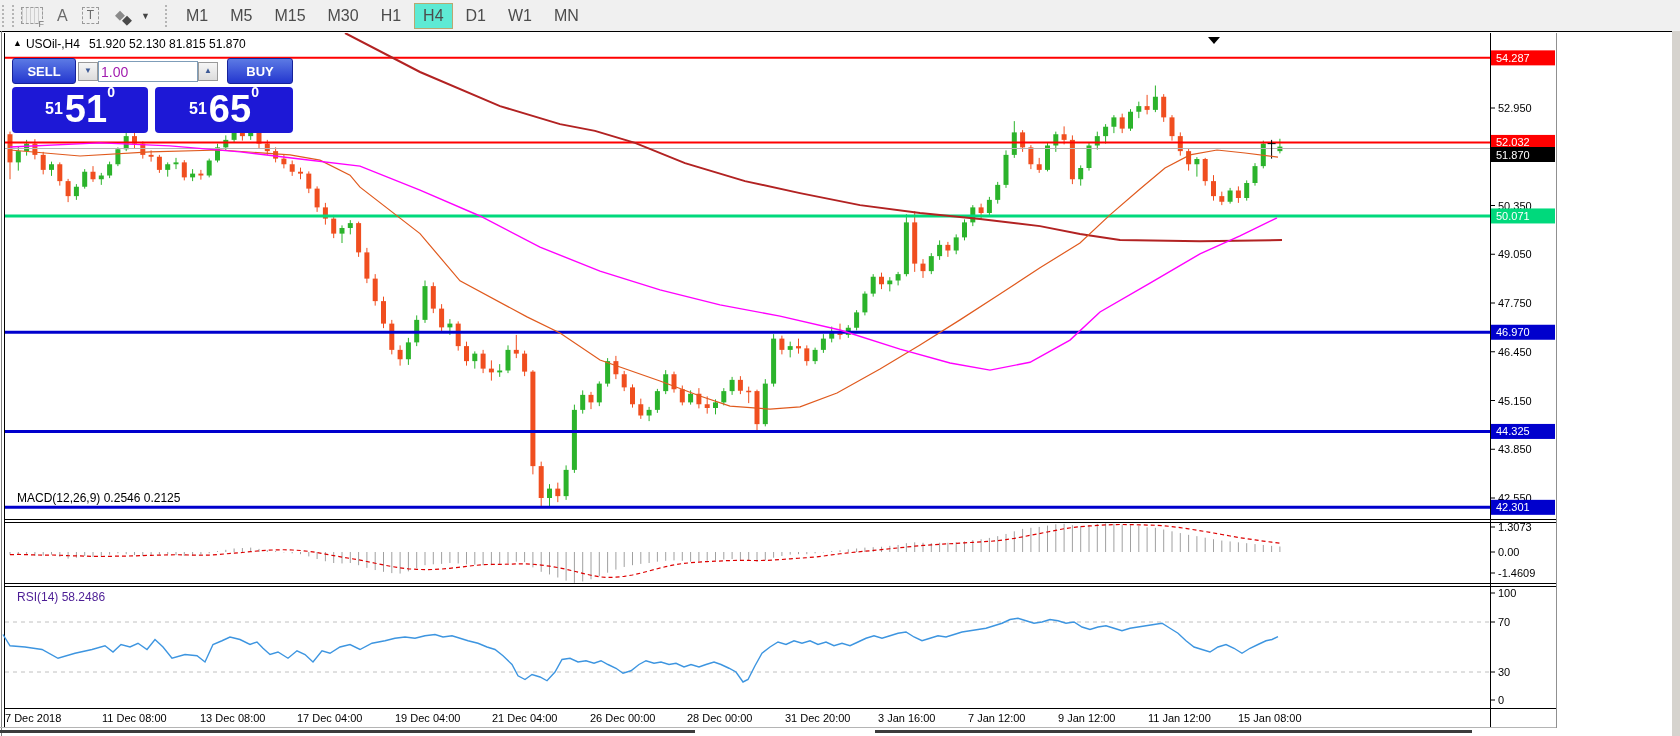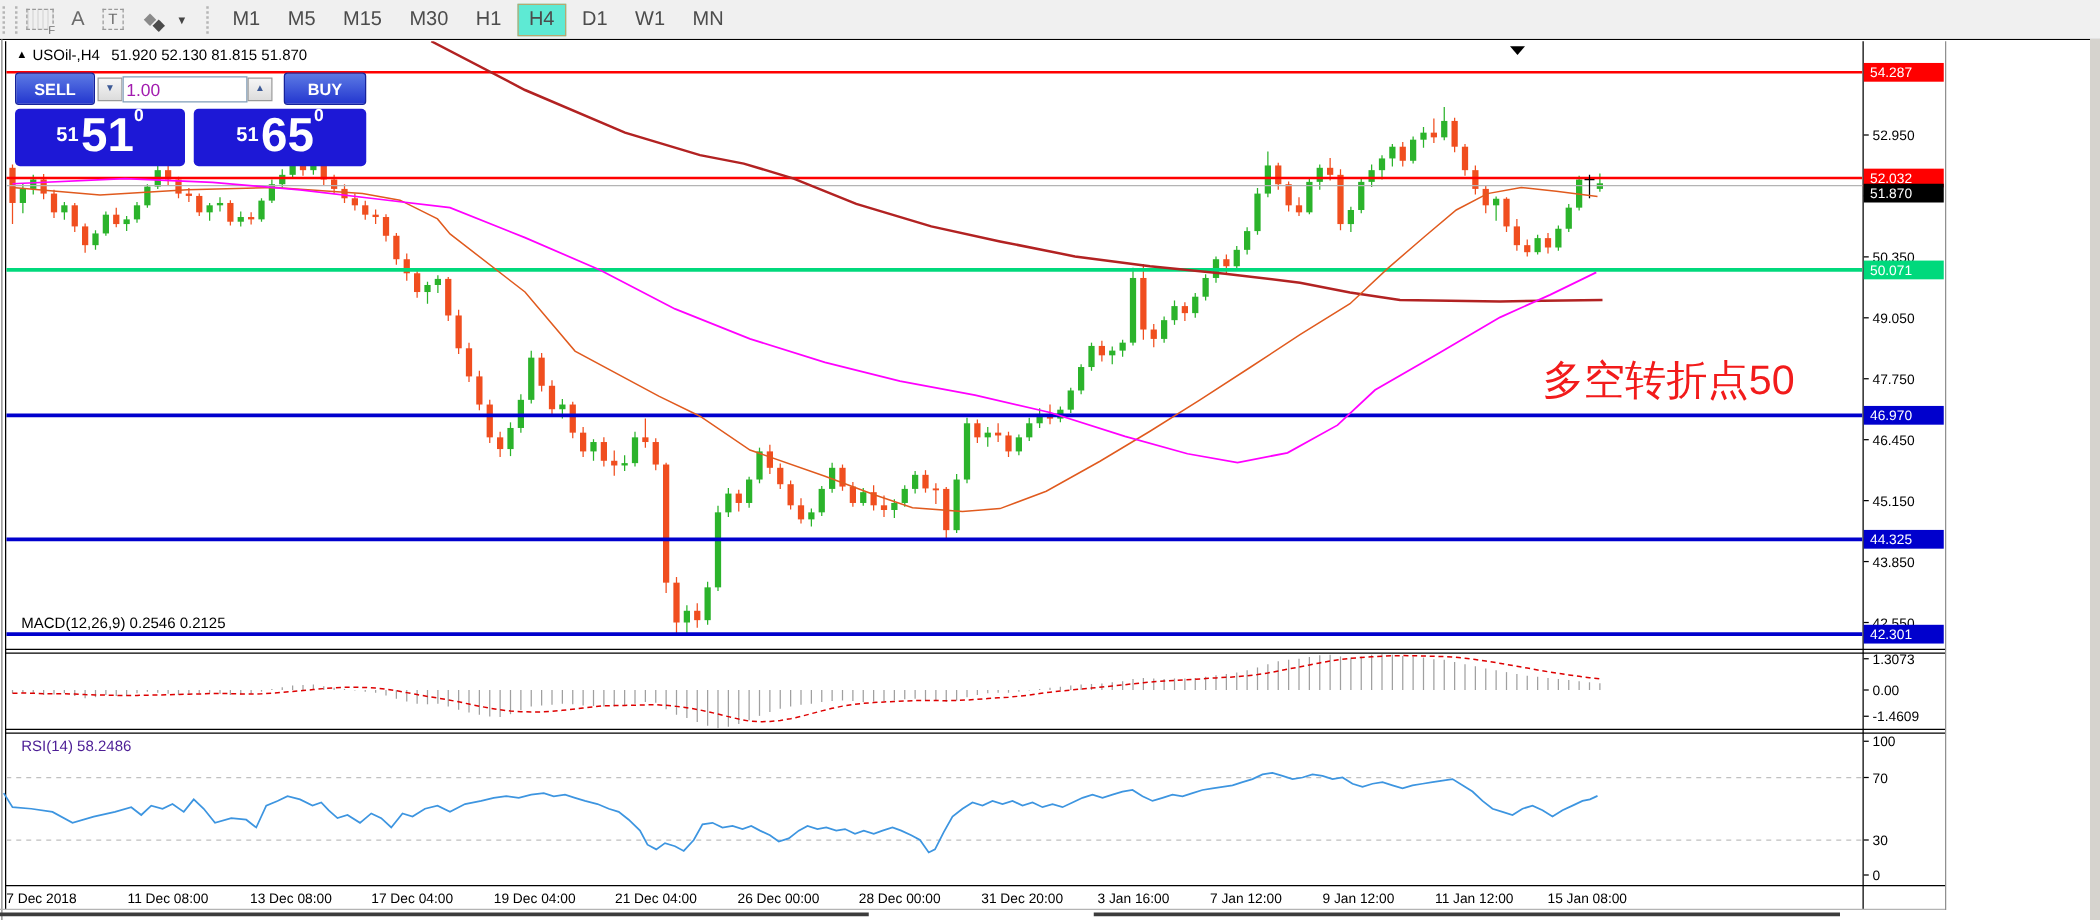--- a/index.html
+++ b/index.html
@@ -672,17 +672,16 @@
       <span class="main">51</span>
       <span class="sup">0</span>
     </div>
     <div id="buy-tile" class="tile">
       <span class="sub">51</span>
       <span class="main">65</span>
       <span class="sup">0</span>
     </div>
   </div>
 
-  <div id="annotation">多空转折点50</div>
 
   <div id="macd-title">MACD(12,26,9) 0.2546 0.2125</div>
   <div id="rsi-title">RSI(14) 58.2486</div>
 </div>
 
 </body></html>

